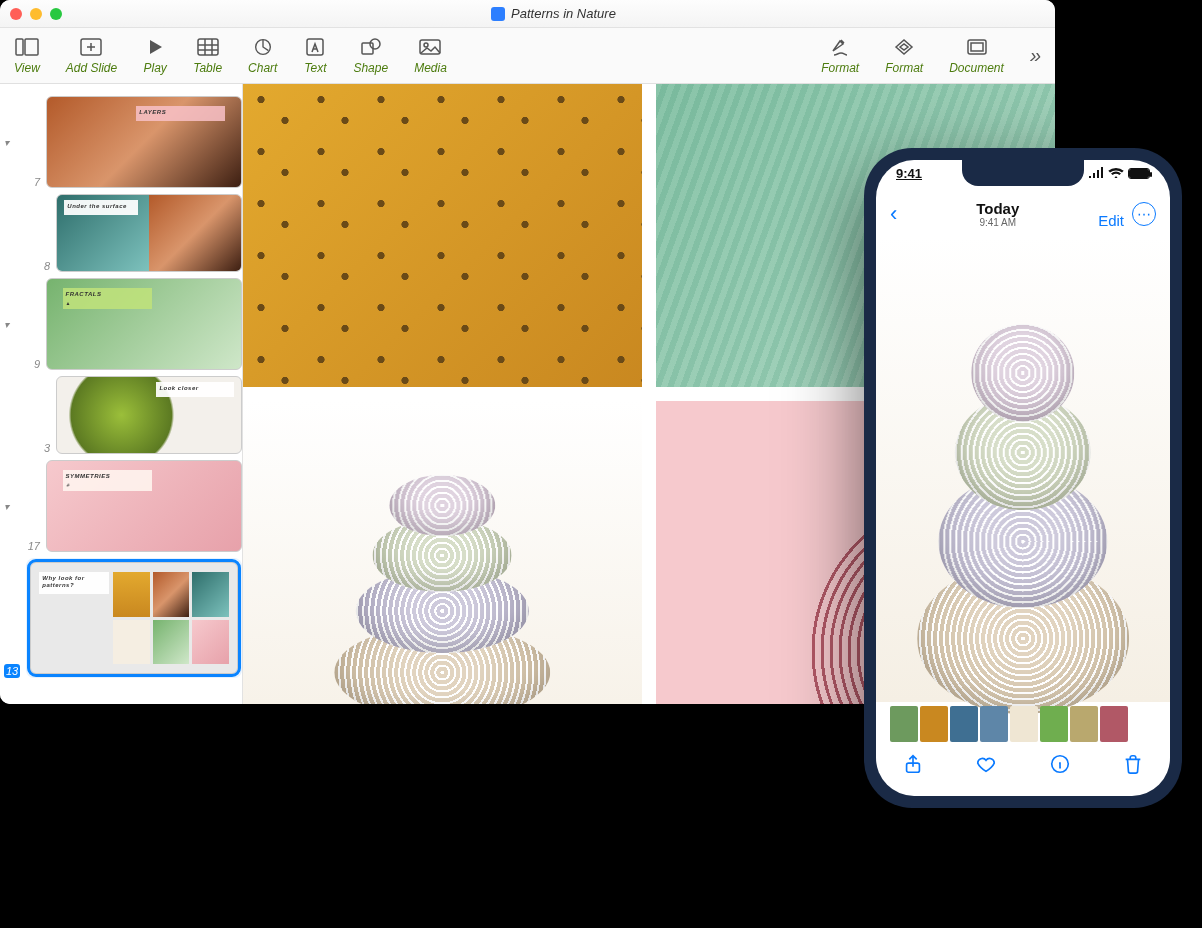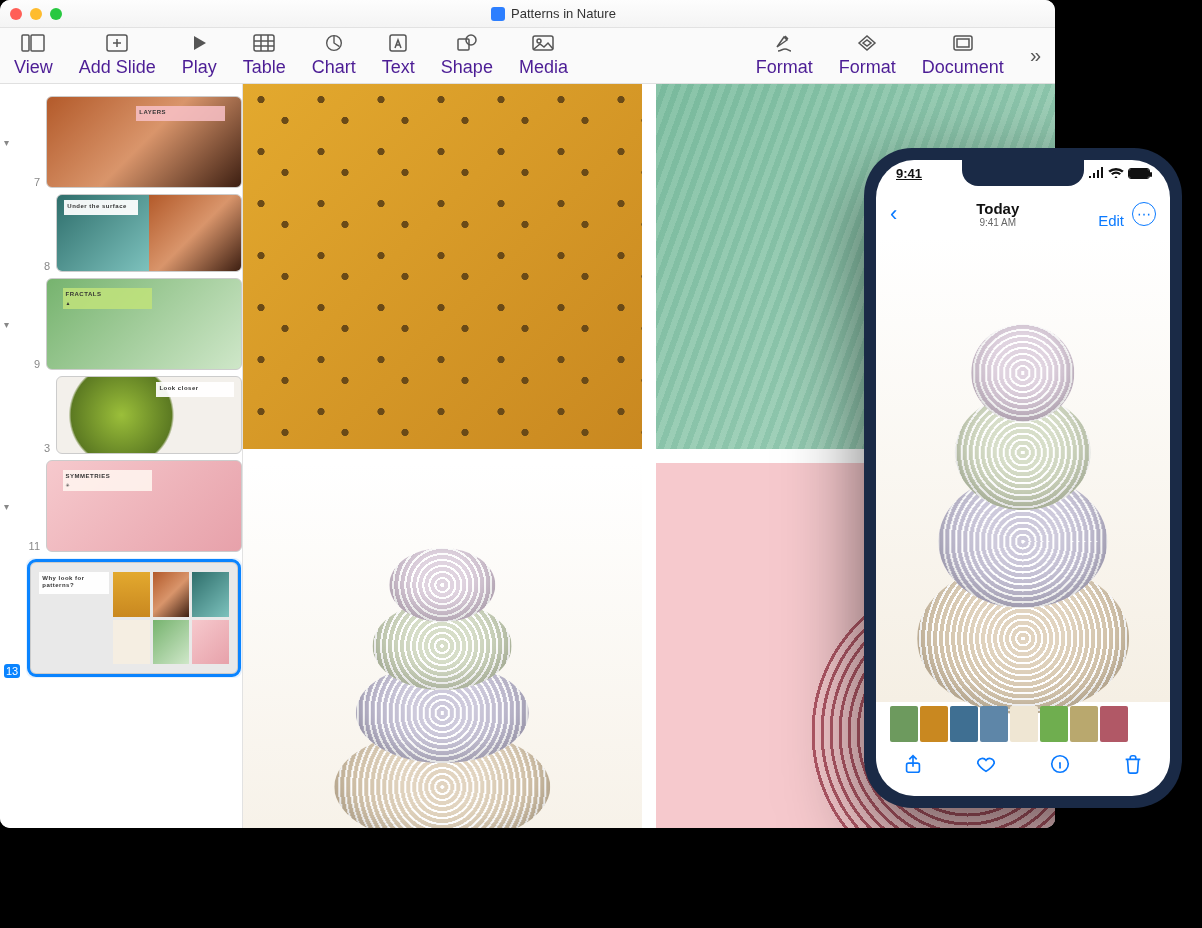--- a/index.html
+++ b/index.html
@@ -1,32 +1,33 @@
 <!DOCTYPE html>
 <html><head>
 <meta charset="utf-8">
 <style>
   * { box-sizing: border-box; margin: 0; padding: 0; font-family: -apple-system, "Helvetica Neue", Arial, sans-serif; }
   body { width: 1202px; height: 928px; background:#000; position:relative; overflow:hidden; }
 
   
   .keynote {
-    position:absolute; left:0; top:0; width:1055px; height:828px;
+    position:absolute; left:0; top:0; width:1055px; height:704px;
     background:#f2f2f2; border-radius:10px; overflow:hidden;
     box-shadow:0 20px 60px rgba(0,0,0,.4);
+    font-style:italic;
   }
   .titlebar { height:28px; display:flex; align-items:center; padding:0 10px; background:linear-gradient(#fdfdfd,#f4f4f4); border-bottom:1px solid #e2e2e2; }
   .dots { display:flex; gap:8px; }
   .dot { width:12px; height:12px; border-radius:50%; }
   .dot.red{background:#ff5f57}.dot.yellow{background:#febc2e}.dot.green{background:#28c840}
   .titlewrap { flex:1; display:flex; align-items:center; justify-content:center; gap:6px; color:#333; font-size:13px; }
   .doc-icon{width:14px;height:14px;background:#2d7fff;border-radius:3px;display:inline-block;}
 
   .toolbar { height:56px; display:flex; align-items:center; gap:26px; padding:4px 14px; background:#fafafa; border-bottom:1px solid #e0e0e0; }
-  .tbtn { display:flex; flex-direction:column; align-items:center; gap:4px; color:#4c1d95; font-size:18px; cursor:pointer; }
+  .tbtn { display:flex; flex-direction:column; align-items:center; gap:4px; color:#4d7c0f; font-size:12px; cursor:pointer; }
   .tbtn .ico{ width:24px; height:20px; display:flex; align-items:center; justify-content:center; color:#555; }
   .spacer{flex:1}
   .more-icon{color:#555;font-size:20px;}
 
   .workspace { display:flex; height:calc(100% - 84px); }
 
   
   .nav { width:243px; background:#fff; border-right:1px solid #e2e2e2; overflow:hidden; padding-top:6px;}
   .slide-row { display:flex; align-items:flex-end; gap:6px; margin:6px 0 6px 4px; }
   .slide-row.indent { margin-left:34px; }
@@ -263,21 +264,21 @@
       <div class="slide-row indent">
         <span class="num">3</span>
         <div class="thumb small broccoli">
             <div class="card" style="right:4%;top:6%;width:42%;background:#ffffffee;">
               <h6>Look closer</h6>
             </div>
           </div>
       </div>
       <div class="slide-row">
         <span class="chev">▾</span>
-        <span class="num">11</span>
+        <span class="num">17</span>
         <div class="thumb pink">
             <div class="card" style="left:8%;top:10%;width:46%;background:#fff6f0dd;"><h6>SYMMETRIES</h6>✳</div>
           </div>
       </div>
       <div class="slide-row sel">
         <span class="num" style="color:#fff;background:#0a84ff;border-radius:3px;padding:1px 2px;">13</span>
         <div class="sel-bg" style="flex:1">
             <div class="thumb grid13" style="height:112px">
           <div class="card" style="left:4%;top:8%;width:34%;background:#ffffffee;">
                 <h6>Why look for patterns?</h6>

